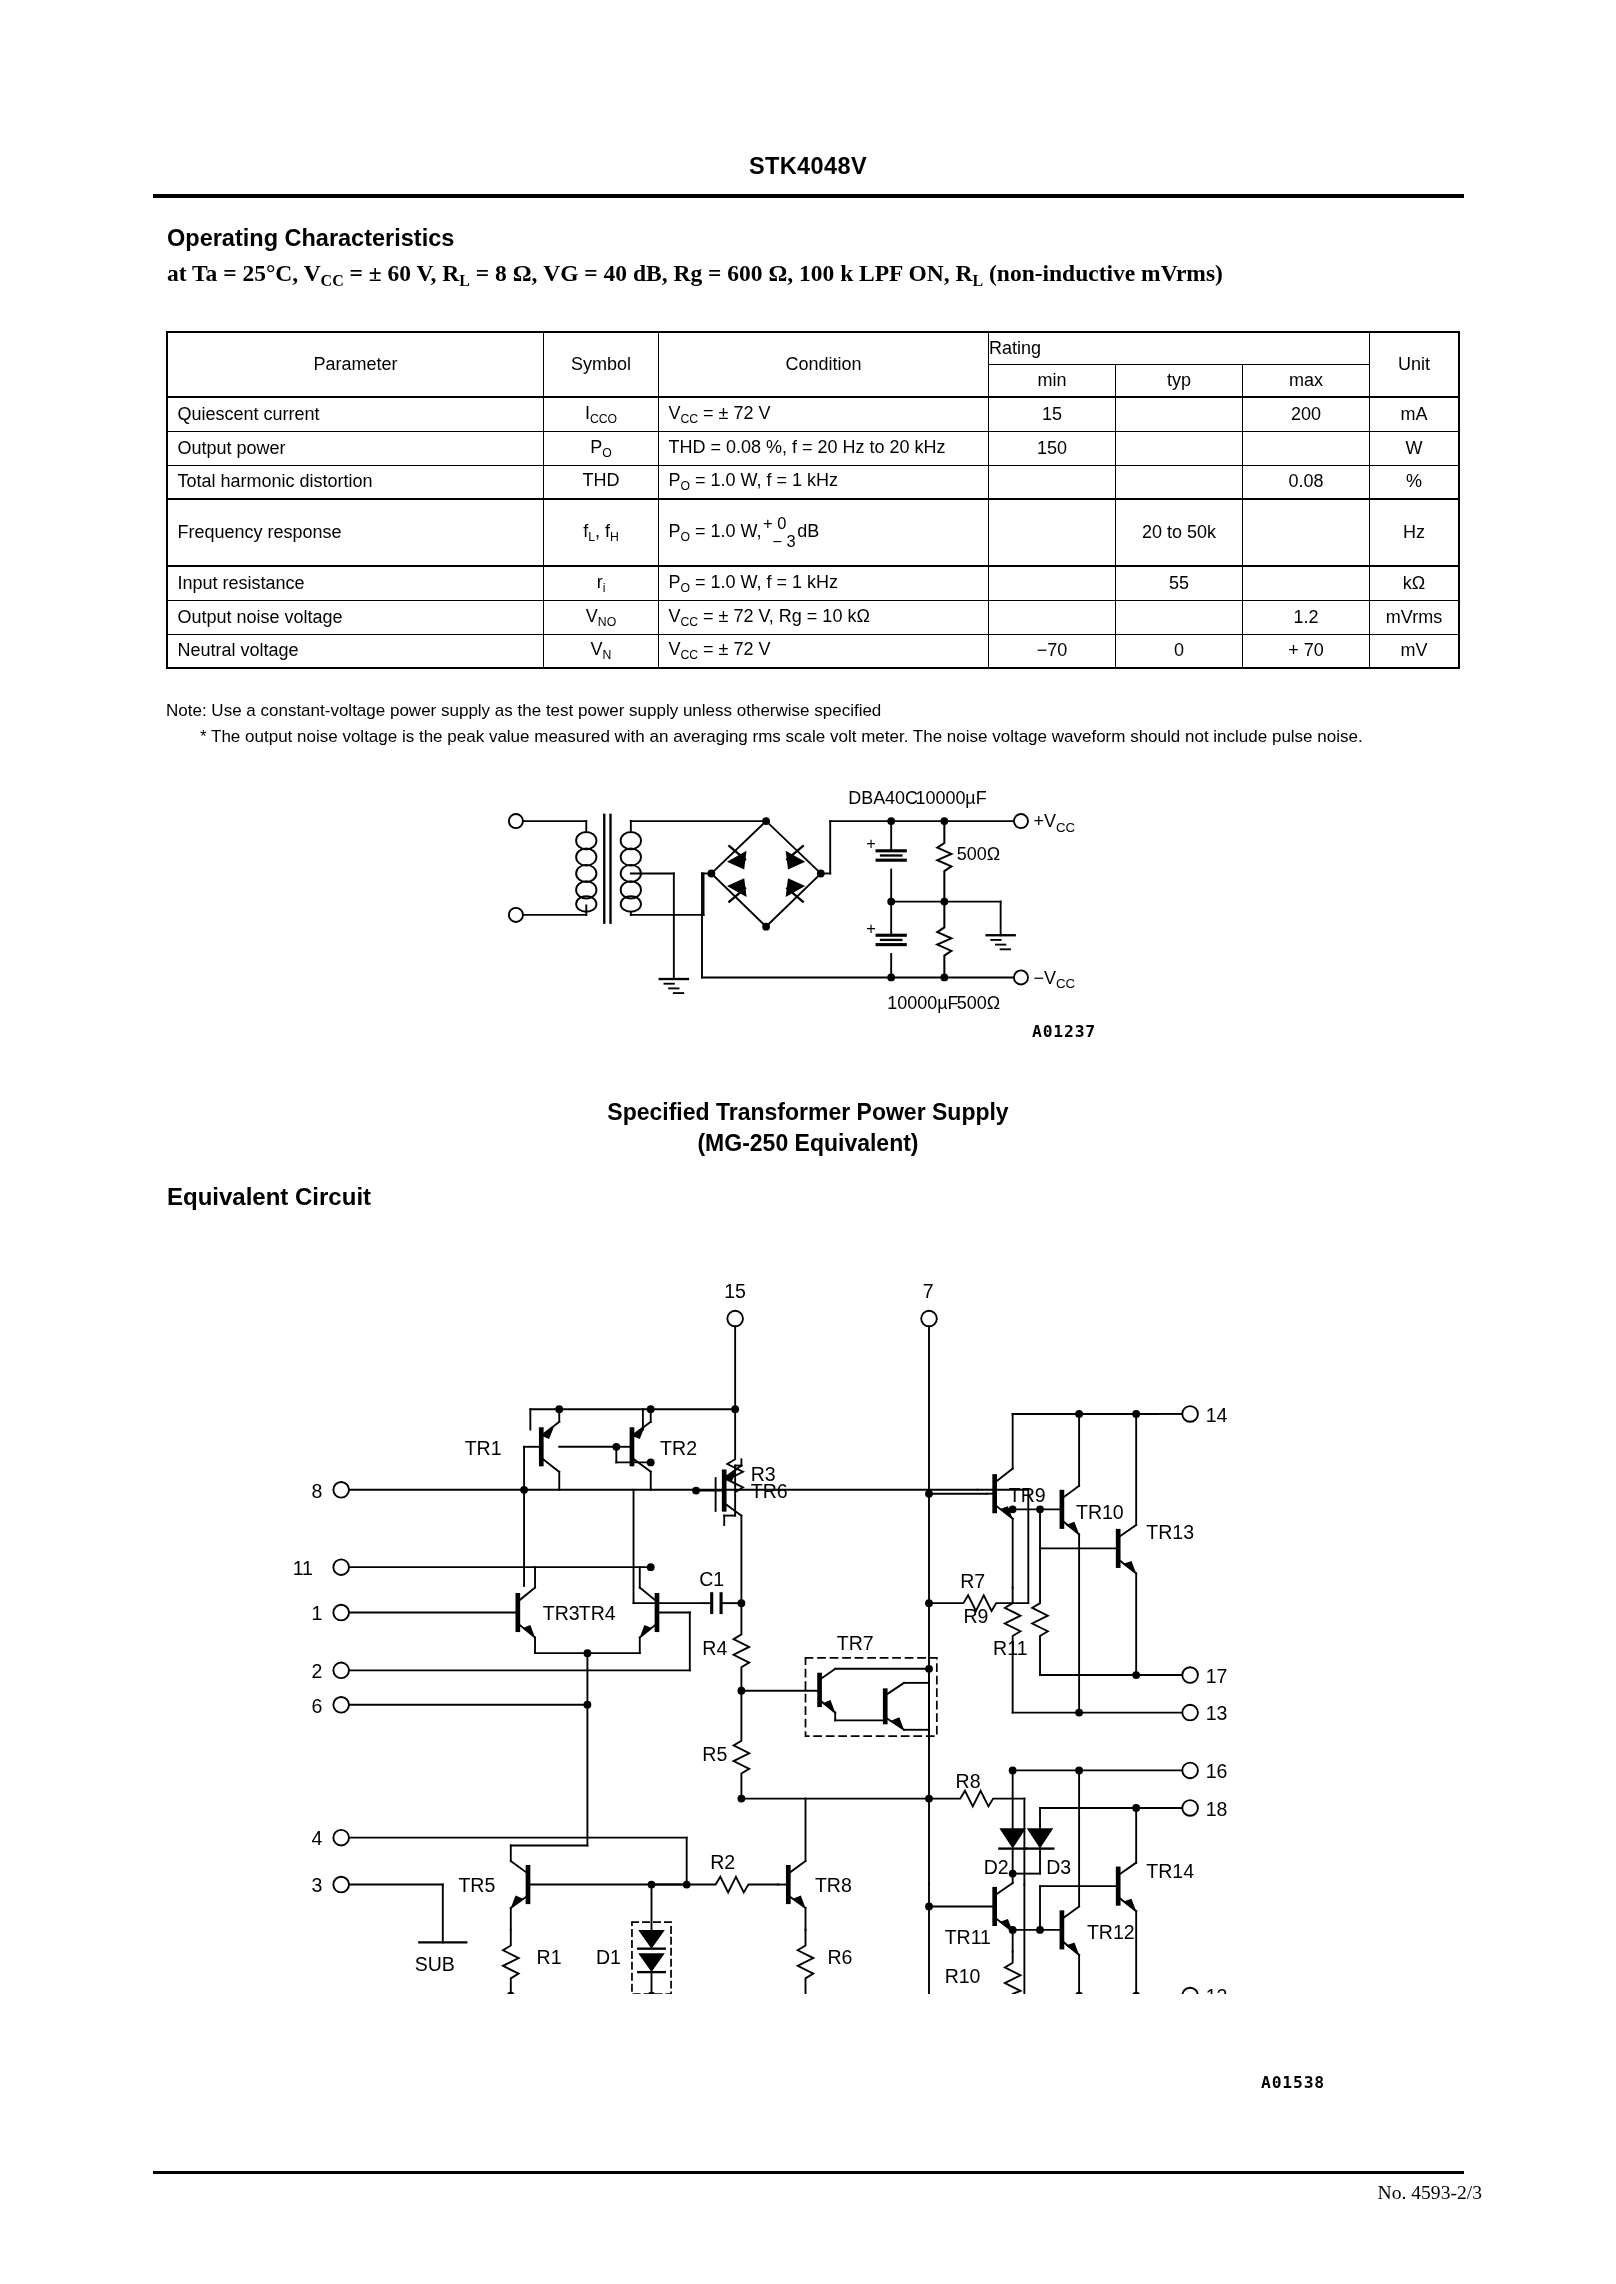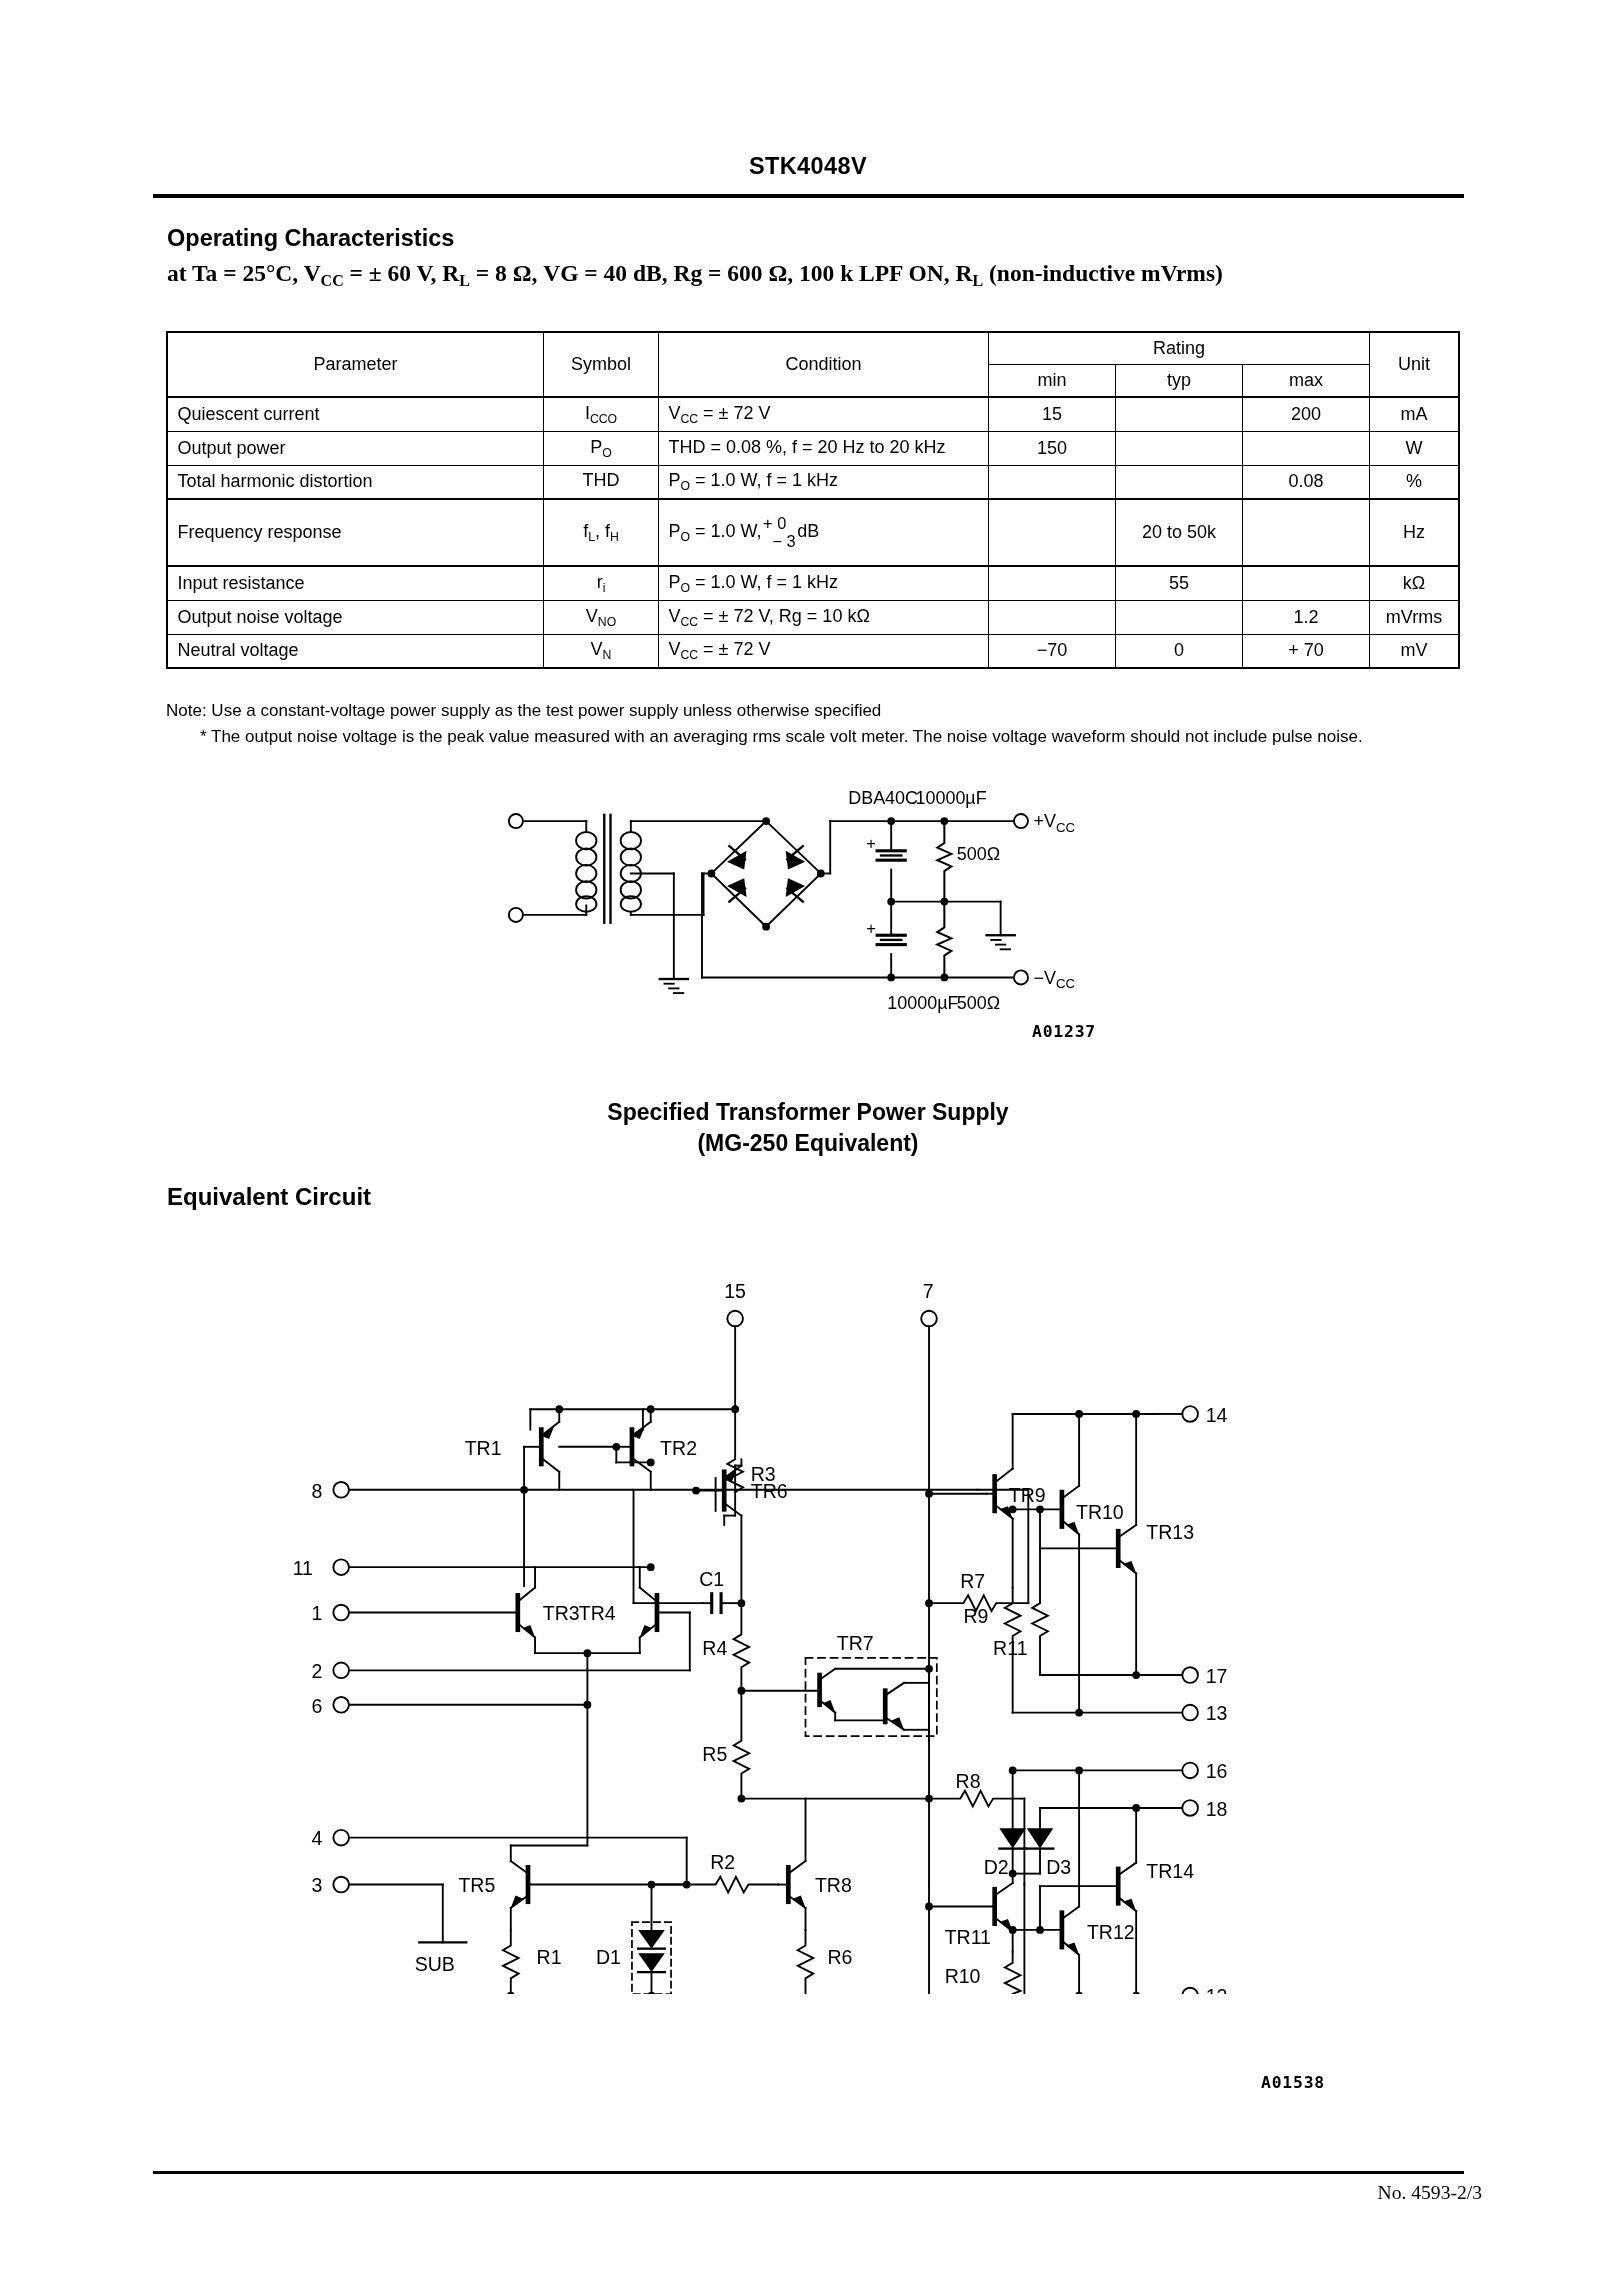--- a/index.html
+++ b/index.html
@@ -168,21 +168,21 @@
   <div class="h-op">Operating Characteristics</div>
 
   <div class="h-cond"><span>at Ta = 25°C, V</span><span class="sub">CC</span><span> = ± 60 V, R</span><span class="sub">L</span><span> = 8 Ω, VG = 40 dB, Rg = 600 Ω, 100 k LPF ON, R</span><span class="sub">L</span><span> (non-inductive mVrms)</span></div>
 
   <table class="spec">
     <tbody>
         <tr>
       <td class="c-param outer-l thick-top" rowspan="2" style="text-align:center;height:59px;">Parameter</td>
       <td class="c-symbol thick-top" rowspan="2">Symbol</td>
       <td class="c-cond thick-top" rowspan="2" style="text-align:center;margin-top:33px;">Condition</td>
-      <td class="thick-top" colspan="3" style="text-align:center;height:31px;">Rating</td>
+      <td class="thick-top" colspan="3" style="height:31px;">Rating</td>
       <td class="c-unit outer-r thick-top" rowspan="2">Unit</td>
     </tr>
     <tr>
       <td class="c-min" style="height:31px;">min</td>
       <td class="c-typ">typ</td>
       <td class="c-max">max</td>
     </tr>
 
     <tr class="rowh">
       <td class="c-param outer-l thick-top">

